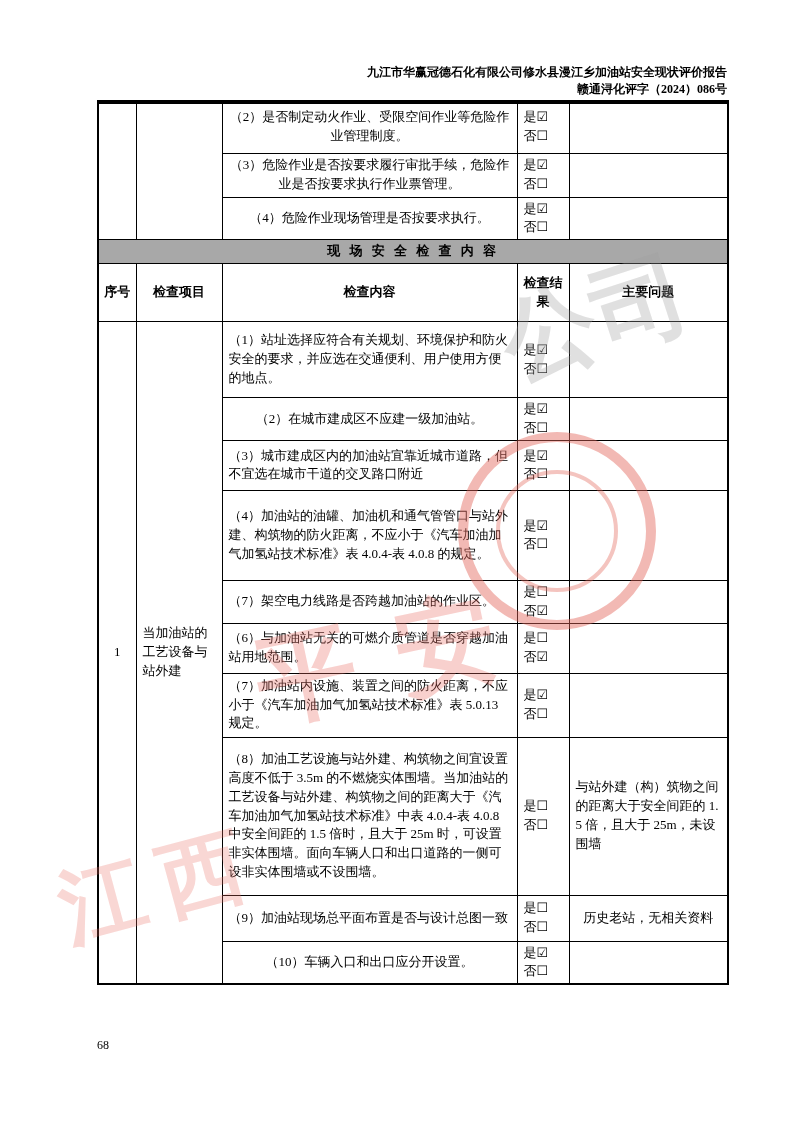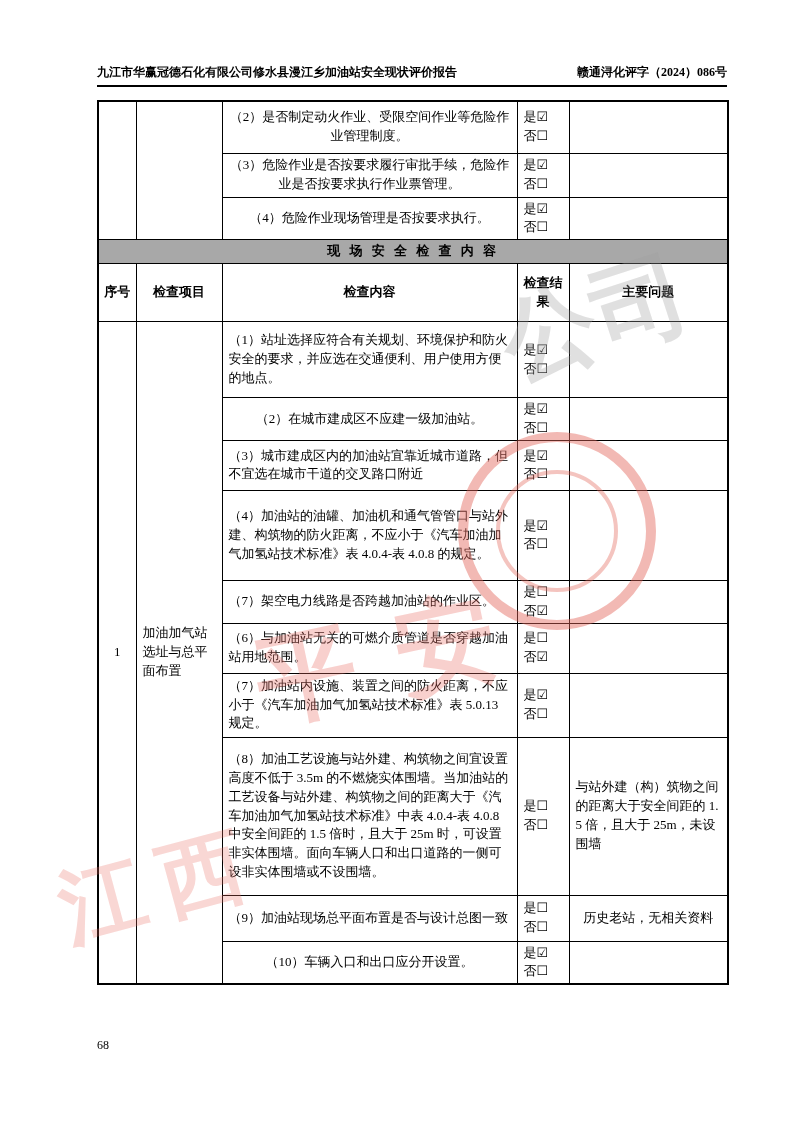--- a/index.html
+++ b/index.html
@@ -10,21 +10,21 @@
     margin: 0 auto;
     background: #ffffff;
     font-family: "Liberation Serif", "DejaVu Serif", serif;
     color: #000;
     overflow: hidden;
   }
   .page-header {
     position: absolute; top: 64px; left: 97px; width: 630px;
     display: flex; justify-content: space-between; align-items: flex-end;
     font-size: 12px; font-weight: bold;
-    border-bottom: 2px solid #000; padding-bottom: 4px;
+    border-bottom: 2px solid #000; padding-bottom: 4px; flex-direction: column;
   }
   .doc-table {
     position: absolute; top: 100px; left: 97px; width: 630px;
     border-collapse: collapse; table-layout: fixed;
     border: 2px solid #000;
   }
   .doc-table td {
     border: 1px solid #000;
     vertical-align: middle;
     font-size: 13px; line-height: 1.45;
@@ -129,21 +129,21 @@
       <tr class="h58">
         <td class="th narrow">序号</td>
         <td class="th">检查项目</td>
         <td class="th">检查内容</td>
         <td class="th narrow">检查结果</td>
         <td class="th">主要问题</td>
       </tr>
 
       <tr class="h76">
         <td class="no-cell" rowspan="10">1</td>
-        <td class="item-cell" rowspan="10">加油加气站选址与总平面布置</td>
+        <td class="item-cell" rowspan="10">当加油站的工艺设备与站外建</td>
         <td>（1）站址选择应符合有关规划、环境保护和防火安全的要求，并应选在交通便利、用户使用方便的地点。</td>
         <td class="result">
           <div>是☑</div>
           <div>否☐</div>
         </td>
         <td class="problem"></td>
       </tr>
       <tr class="h42">
         <td class="center">（2）在城市建成区不应建一级加油站。</td>
         <td class="result">

